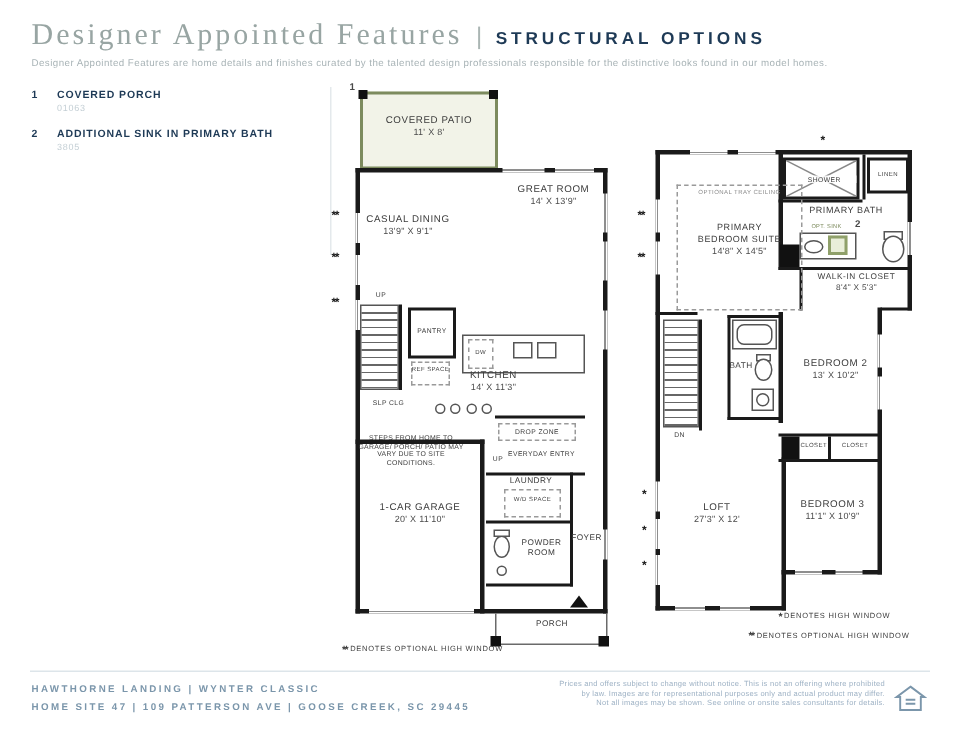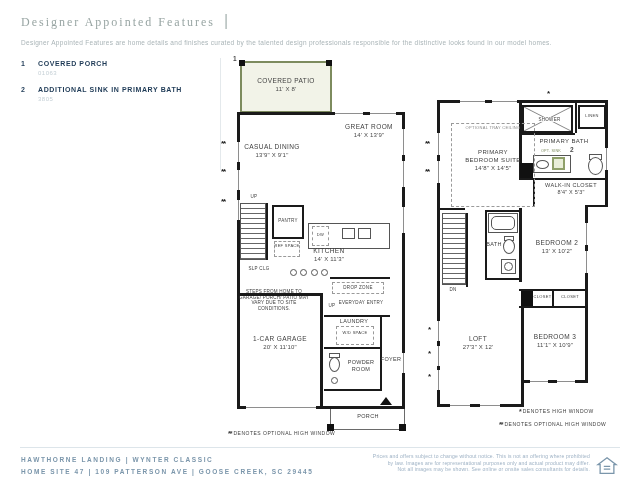--- a/index.html
+++ b/index.html
@@ -1,20 +1,20 @@
 <!DOCTYPE html>
 <html><head>
 <meta charset="utf-8">
 <style>
   html,body{margin:0;padding:0;background:#fff;}
   #page{position:relative;width:640px;height:494px;background:#ffffff;overflow:hidden;
         font-family:"Liberation Sans",sans-serif;color:#3f3f3f;}
   
   #hdr{position:absolute;left:21px;top:12px;display:flex;align-items:baseline;white-space:nowrap;}
-  #hdr .title{font-family:"Liberation Serif",serif;font-size:12px;letter-spacing:2px;color:#98a5a3;}
+  #hdr .title{font-family:"Liberation Serif",serif;font-size:20px;letter-spacing:2px;color:#98a5a3;}
   #hdr .sep{font-size:16px;color:#aab5b3;margin:0 9px;font-weight:300;}
   #hdr .section{font-size:11.5px;font-weight:bold;letter-spacing:2.6px;color:#1e3a56;}
   #desc{position:absolute;left:21px;top:39px;font-size:6.5px;letter-spacing:.3px;color:#a9b4b7;}
   
   .feat{position:absolute;left:21px;width:190px;}
   .feat .row{display:flex;}
   .feat .num{width:17px;font-size:7px;font-weight:bold;color:#1e3a56;}
   .feat .lab{font-size:7px;font-weight:bold;letter-spacing:.6px;color:#1e3a56;}
   .feat .code{margin-left:17px;font-size:6px;letter-spacing:.5px;color:#c4cfd5;margin-top:3px;}
   #vline{position:absolute;left:220px;top:58px;width:1px;height:112px;background:#e4e9ec;}
@@ -56,20 +56,21 @@
   #eho{position:absolute;right:22px;top:455px;width:22px;height:22px;}
 </style>
 </head>
 <body>
 
 <div id="page">
 
   <div id="hdr">
     <span class="title">Designer Appointed Features</span>
     <span class="sep">|</span>
+    <span class="section">STRUCTURAL OPTIONS</span>
   </div>
   <div id="desc">Designer Appointed Features are home details and finishes curated by the talented design professionals responsible for the distinctive looks found in our model homes.</div>
 
   <div class="feat" style="top:60px;">
     <div class="row">
       <span class="num">1</span>
       <span class="lab">COVERED PORCH</span>
     </div>
     <div class="code">01063</div>
   </div>

